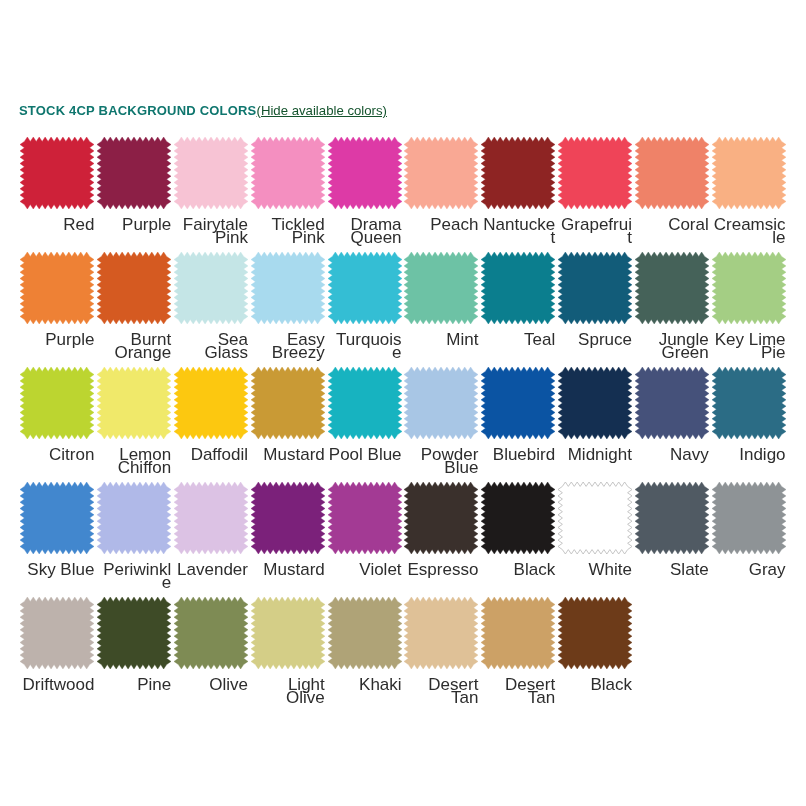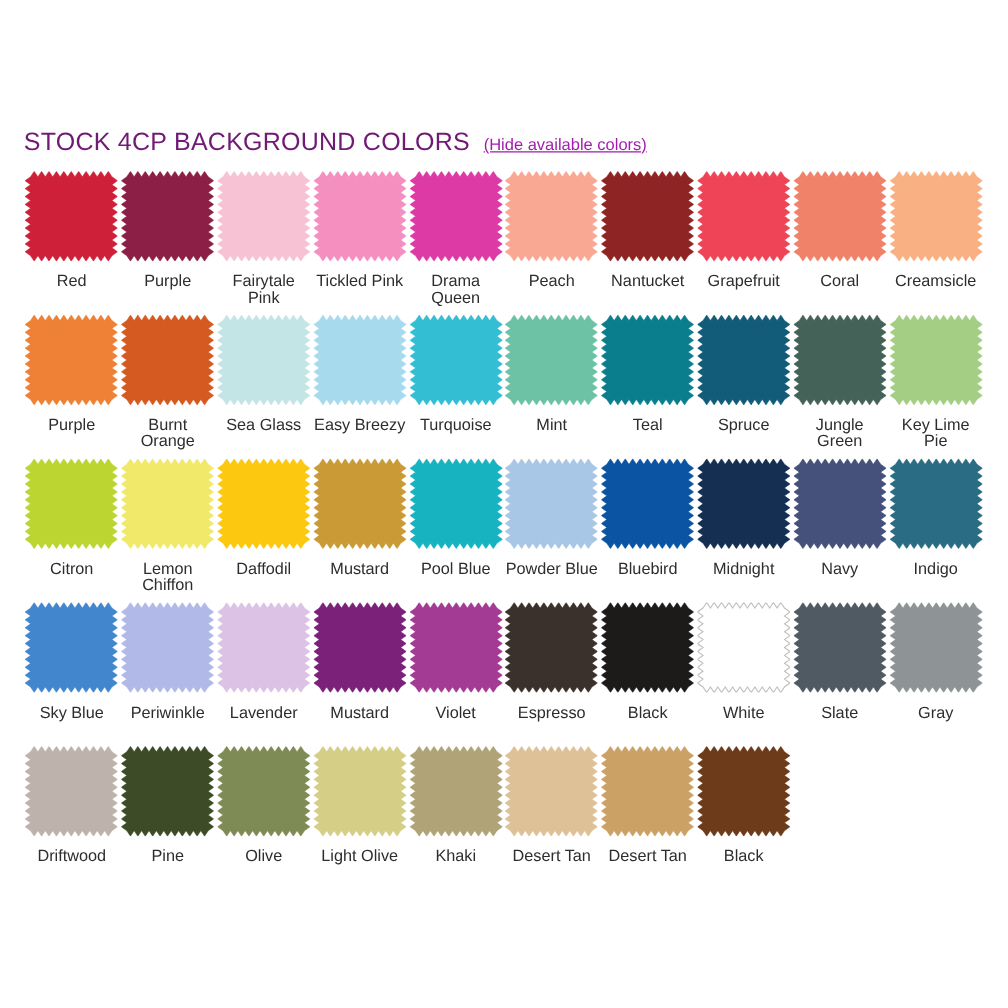--- a/index.html
+++ b/index.html
@@ -26,30 +26,29 @@
   
   .heading-row {
     position: absolute;
     left: 19px;
     top: 103px;
     display: flex;
     align-items: baseline;
     white-space: nowrap;
   }
   .heading-title {
-    font-size: 20px;
-    font-weight: normal;
-    color: #701a75;
+    font-size: 13px;
+    font-weight: bold;
+    color: #0f766e;
     letter-spacing: 0.2px;
   }
   .heading-toggle {
     font-size: 13.2px;
-    color: #a21caf;
+    color: #14532d;
     text-decoration: underline;
-    margin-left: 11px;
     cursor: pointer;
   }
 
   
   .grid {
     position: absolute;
     left: 19px;
     top: 137px;
     width: 768px;
   }
@@ -75,24 +74,24 @@
     position: absolute;
     left: 0;
     top: 0;
     width: 74px;
     height: 72px;
     display: block;
   }
 
   .label {
     margin-top: 9px;
-    font-size: 13px;
+    font-size: 17px;
     line-height: 13.3px;
     color: #2d2d2d;
-    text-align: center;
+    text-align: right;
     width: 74px;
     word-wrap: break-word;
   }
 </style>
 </head>
 <body>
 
 <div id="page">
 
   <div class="heading-row">

